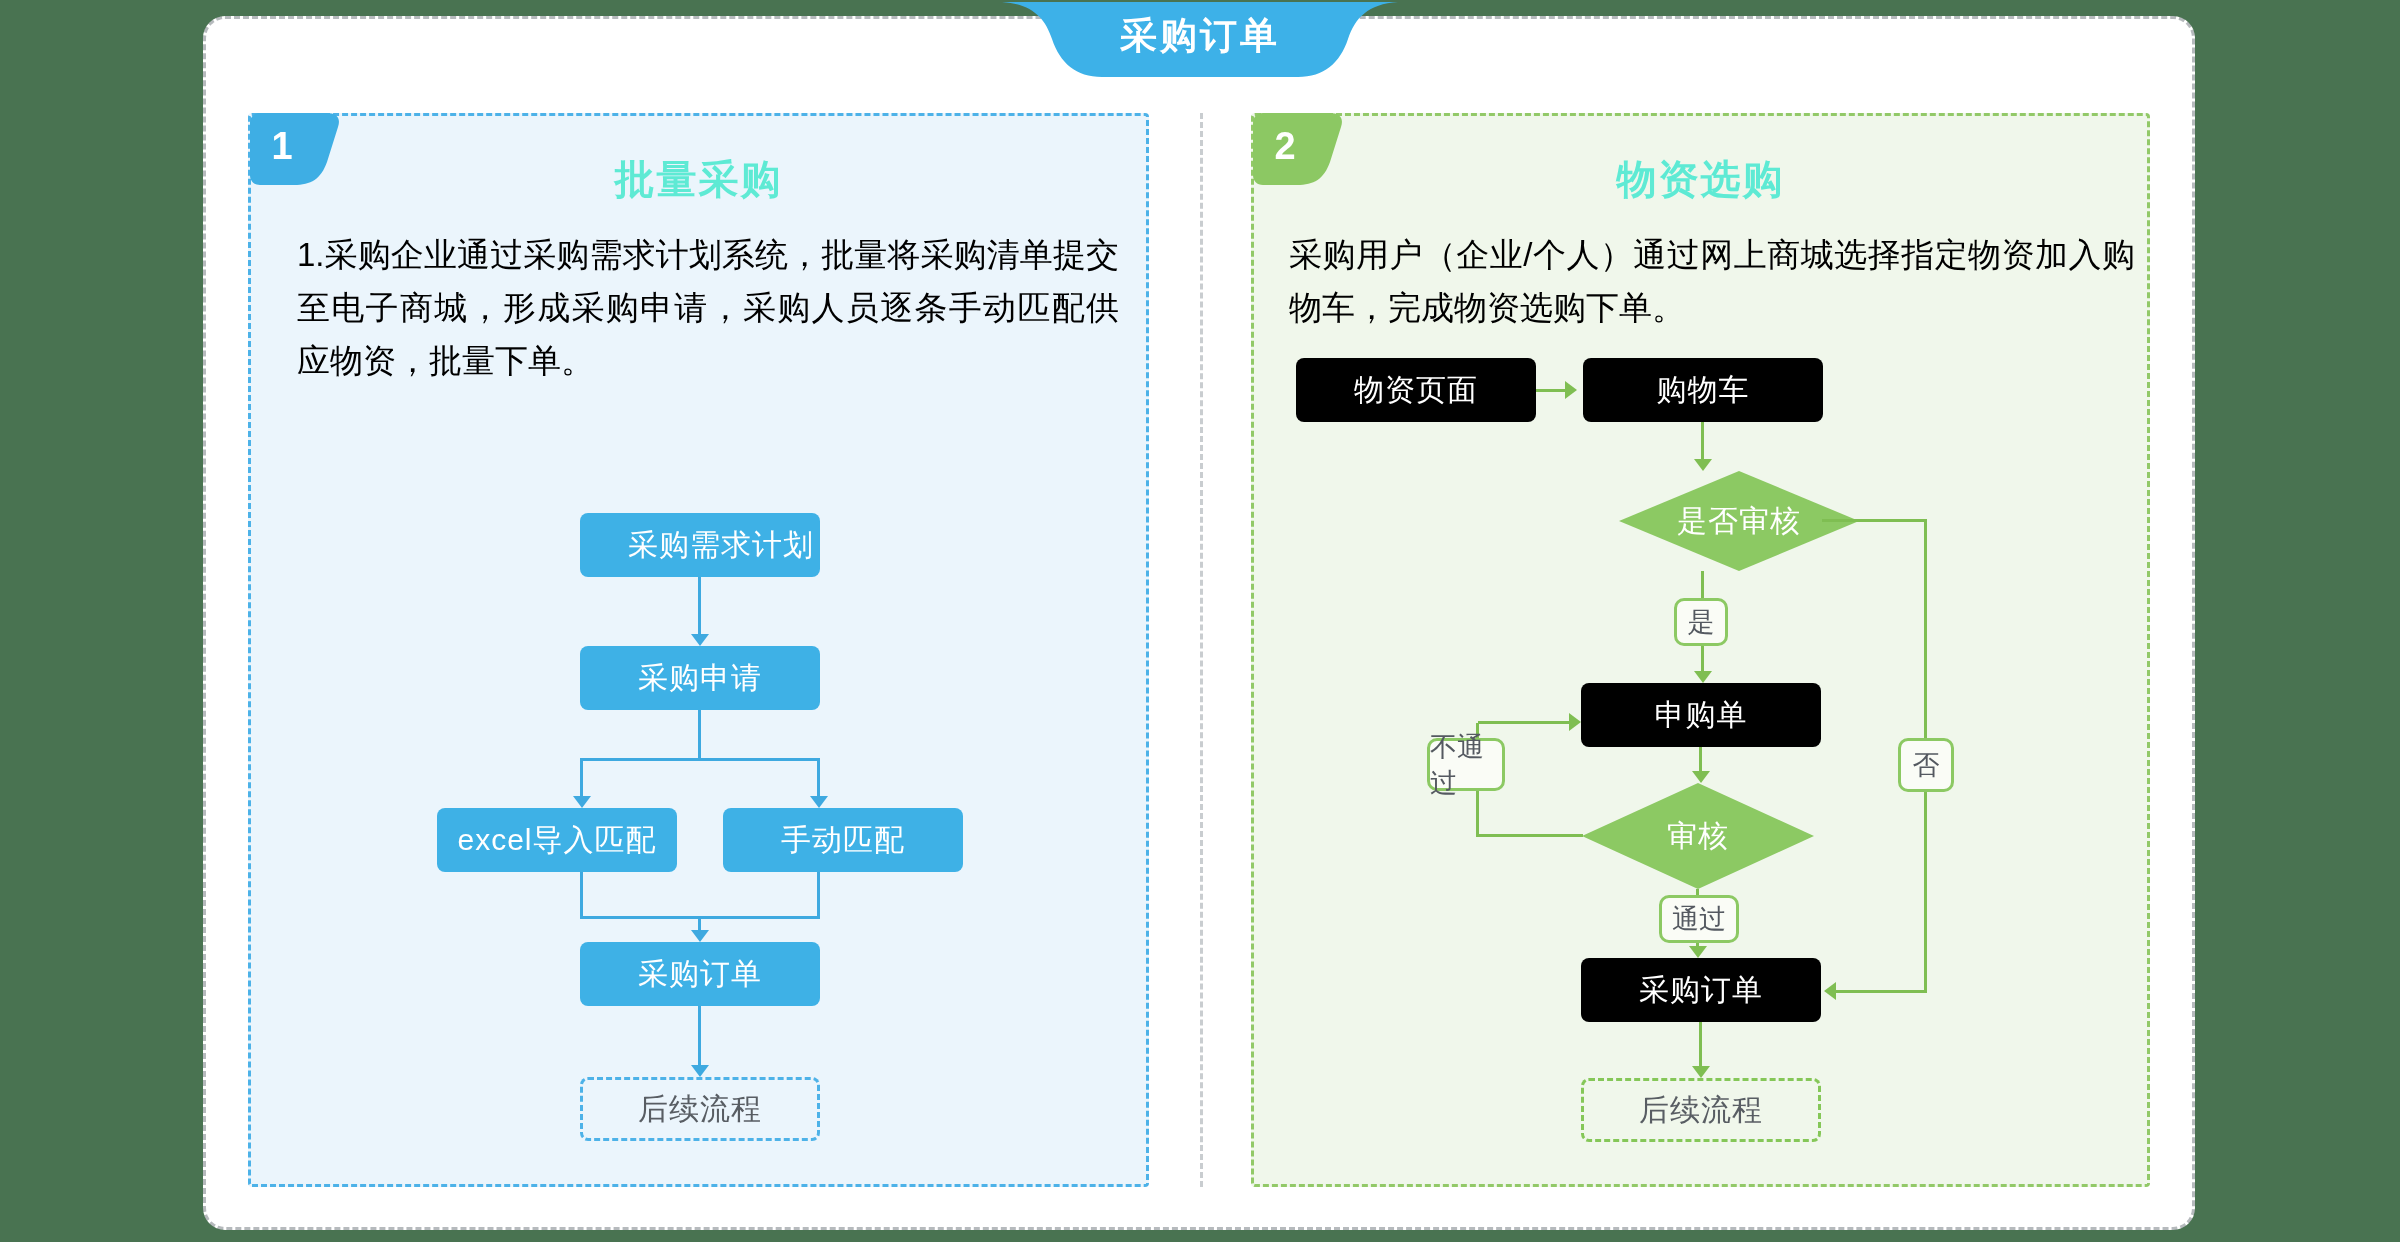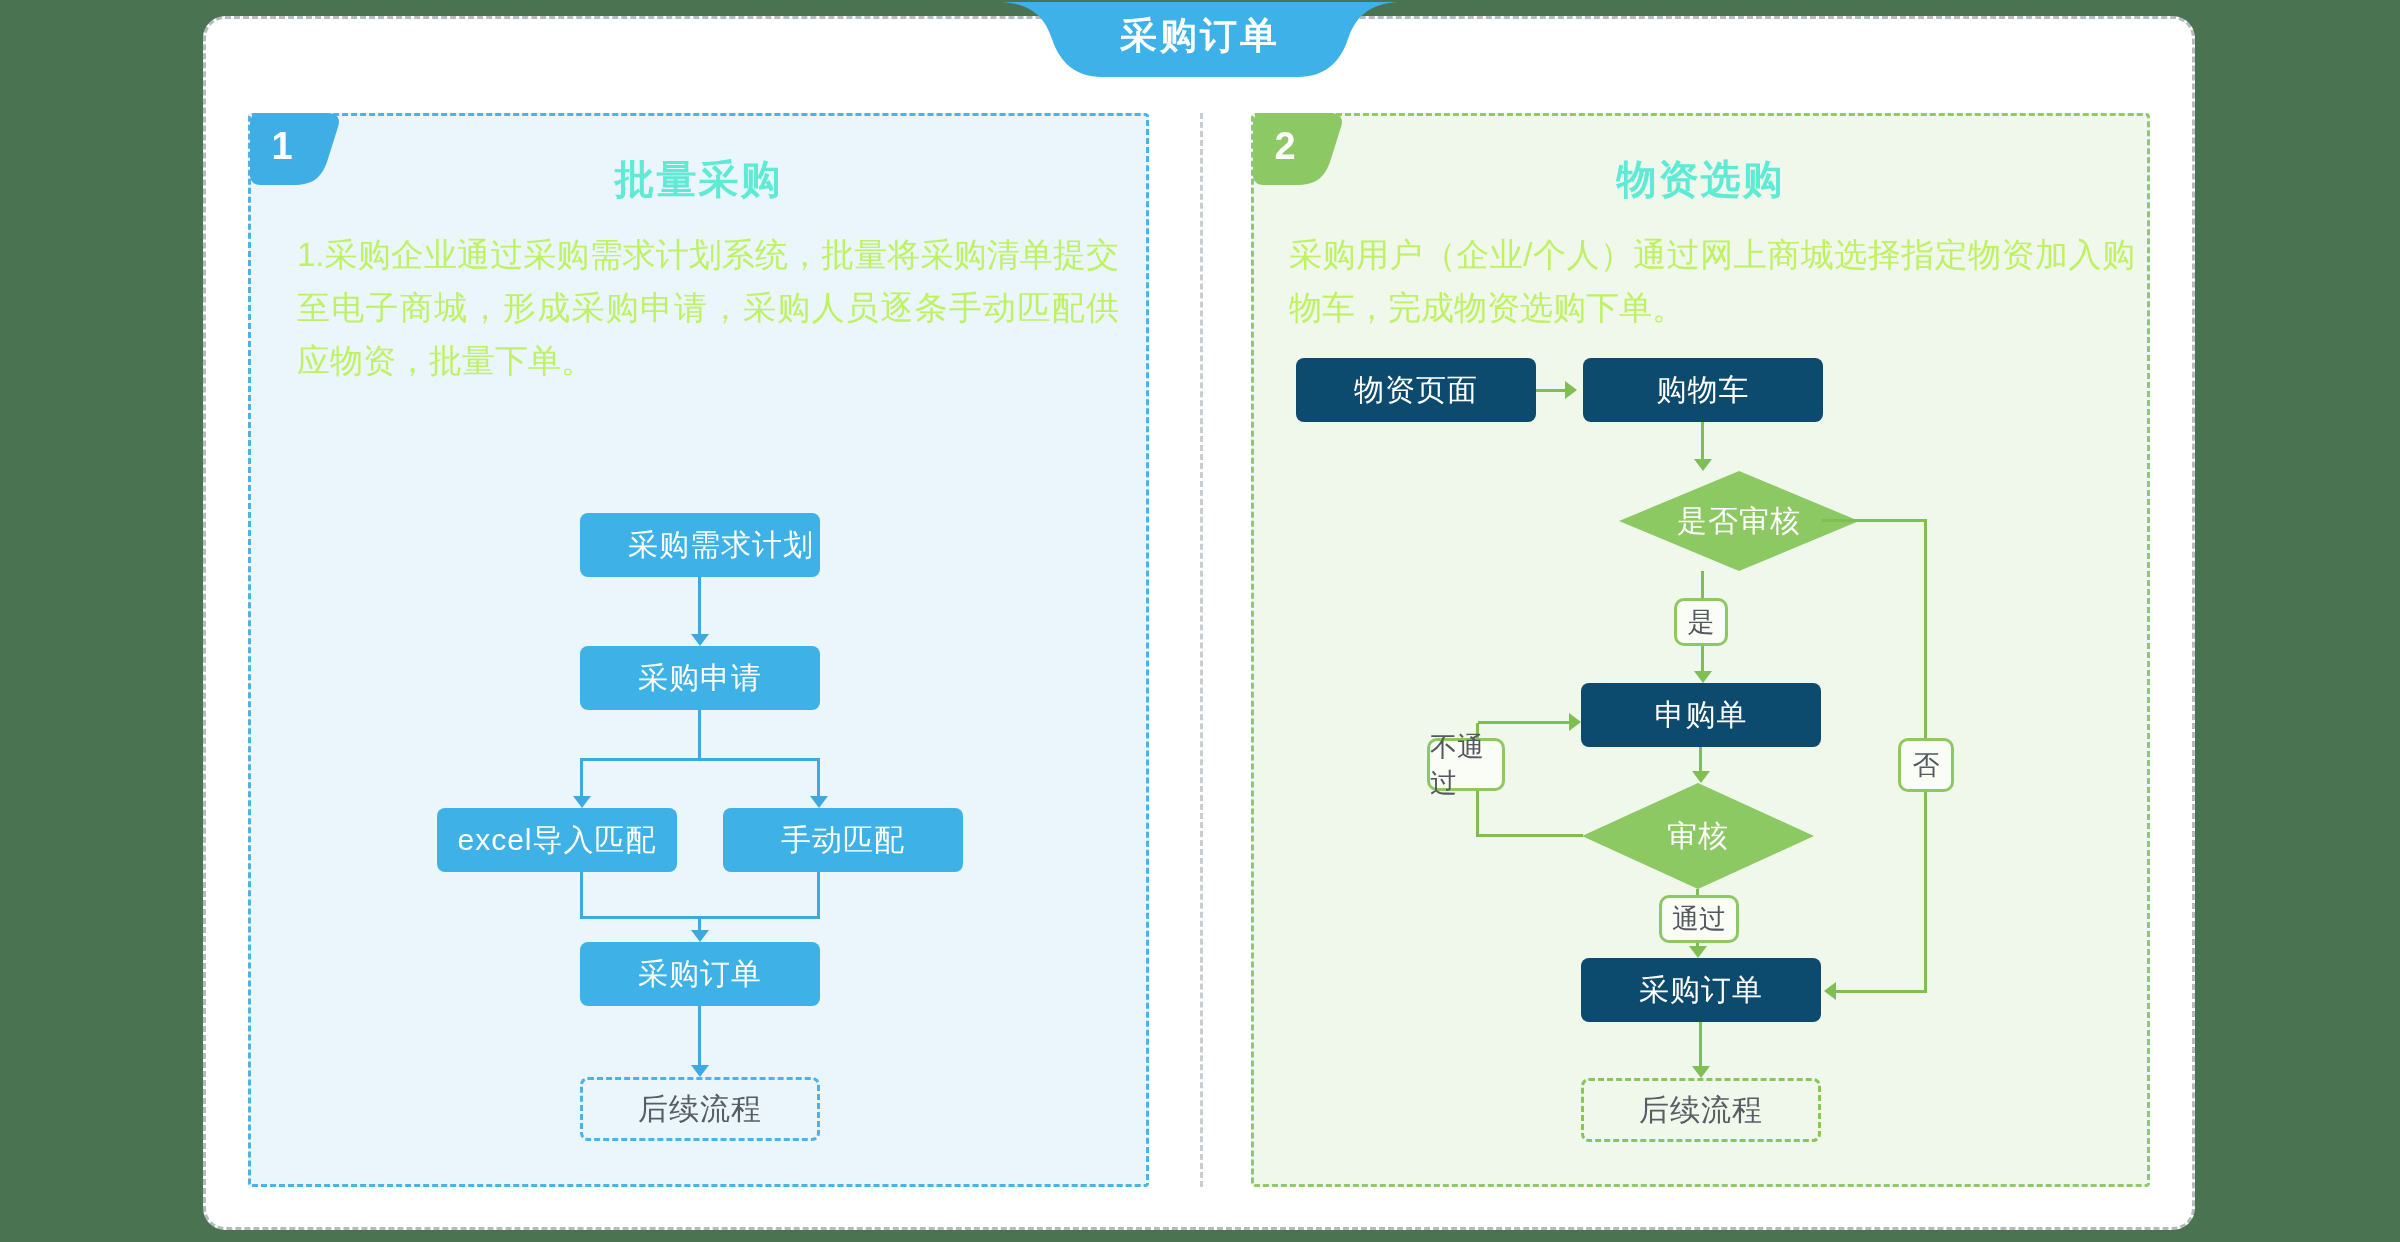--- a/index.html
+++ b/index.html
@@ -31,32 +31,32 @@
   .badge .num{
     position:absolute;left:0;top:0;width:64px;height:66px;
     display:flex;align-items:center;justify-content:center;
     color:#fff;font-size:38px;font-weight:bold;
   }
   .panel-title{
     position:absolute;width:899px;text-align:center;top:152px;
     font-size:40px;font-weight:bold;color:#5eead4;letter-spacing:2px;
   }
   .desc{
-    position:absolute;top:228px;font-size:33px;line-height:53px;color:#bef264;
+    position:absolute;top:228px;font-size:33px;line-height:53px;color:#000000;
     text-align:justify;
   }
   .desc p{margin:0;}
   
   .node{
     position:absolute;width:240px;height:64px;border-radius:8px;
     display:flex;align-items:center;justify-content:center;
     color:#fff;font-size:30px;box-sizing:border-box;letter-spacing:1px;
   }
   .node.blue{background:#3eb1e6;}
-  .node.green{background:#0c4a6e;}
+  .node.green{background:#000000;}
   .node.dashed-blue{background:transparent;border:3px dashed #4db2e8;color:#585d63;}
   .node.dashed-green{background:transparent;border:3px dashed #85c758;color:#585d63;}
   .diamond{position:absolute;display:flex;align-items:center;justify-content:center;}
   .diamond svg{position:absolute;left:0;top:0;}
   .diamond .dtext{position:relative;color:#fff;font-size:30px;letter-spacing:1px;}
   .tag{
     position:absolute;box-sizing:border-box;border:3px solid #8cc963;border-radius:10px;
     background:#fafcf6;display:flex;align-items:center;justify-content:center;
     color:#545960;font-size:27px;z-index:3;
   }

